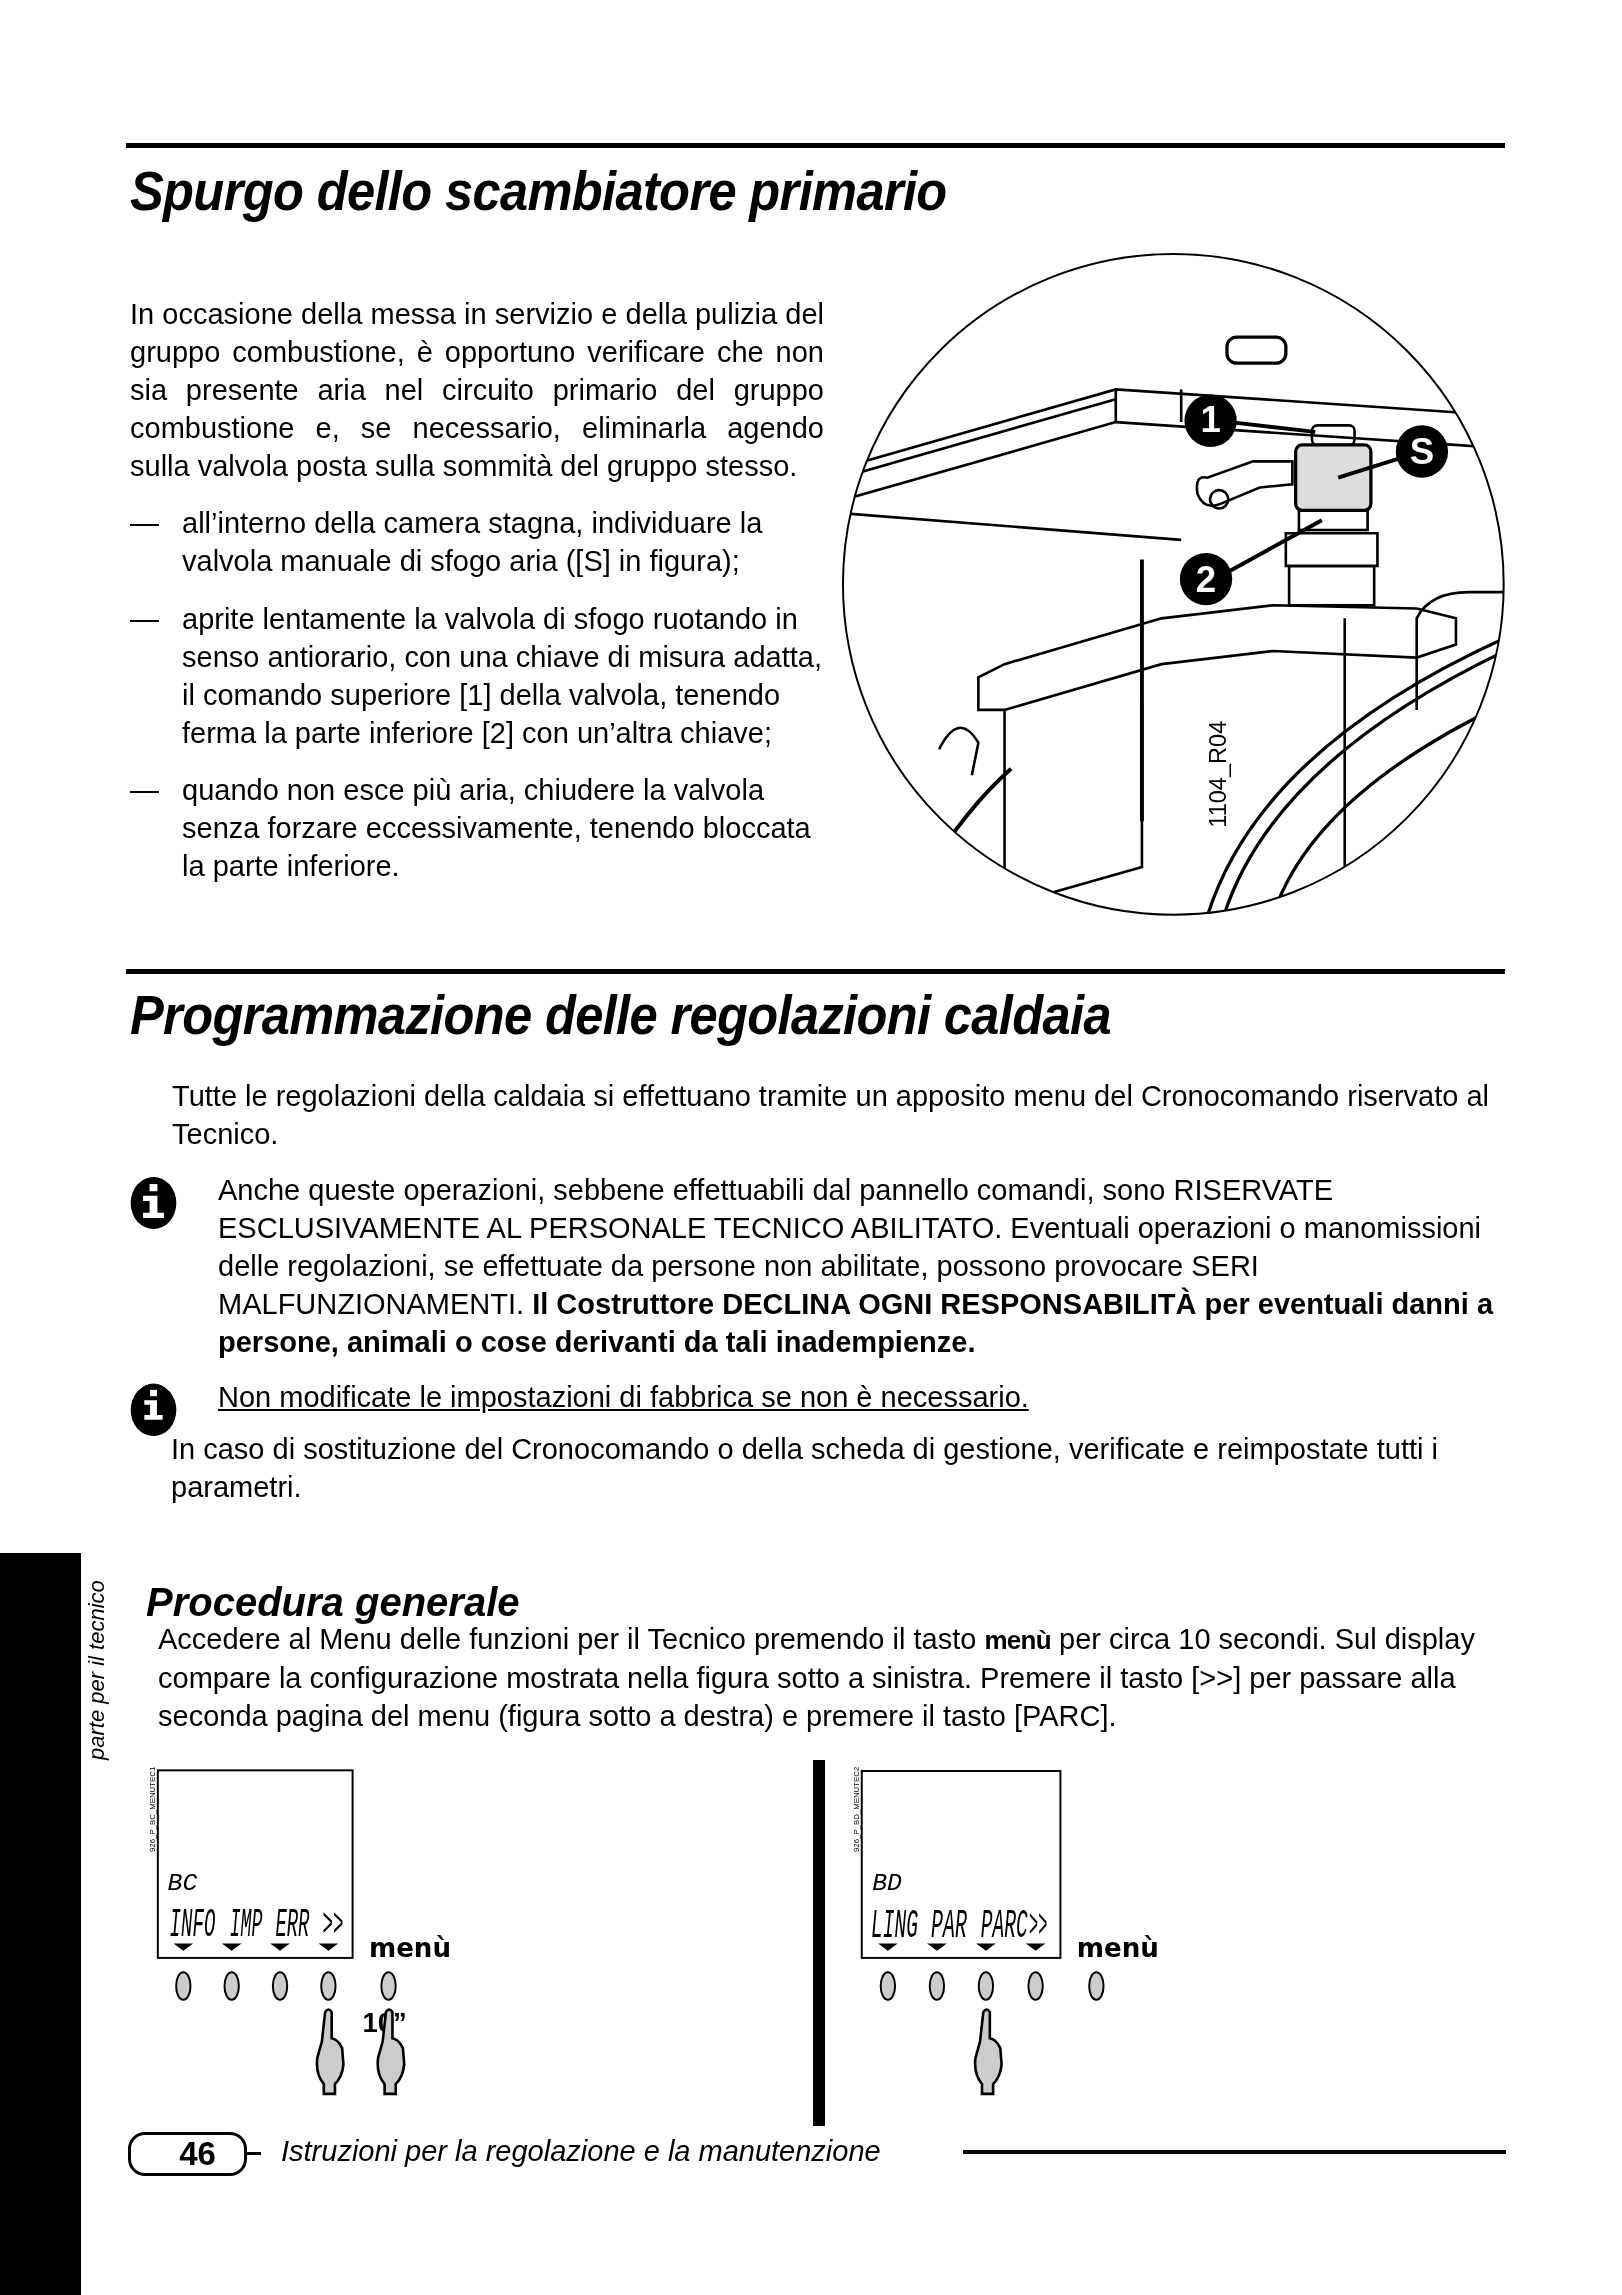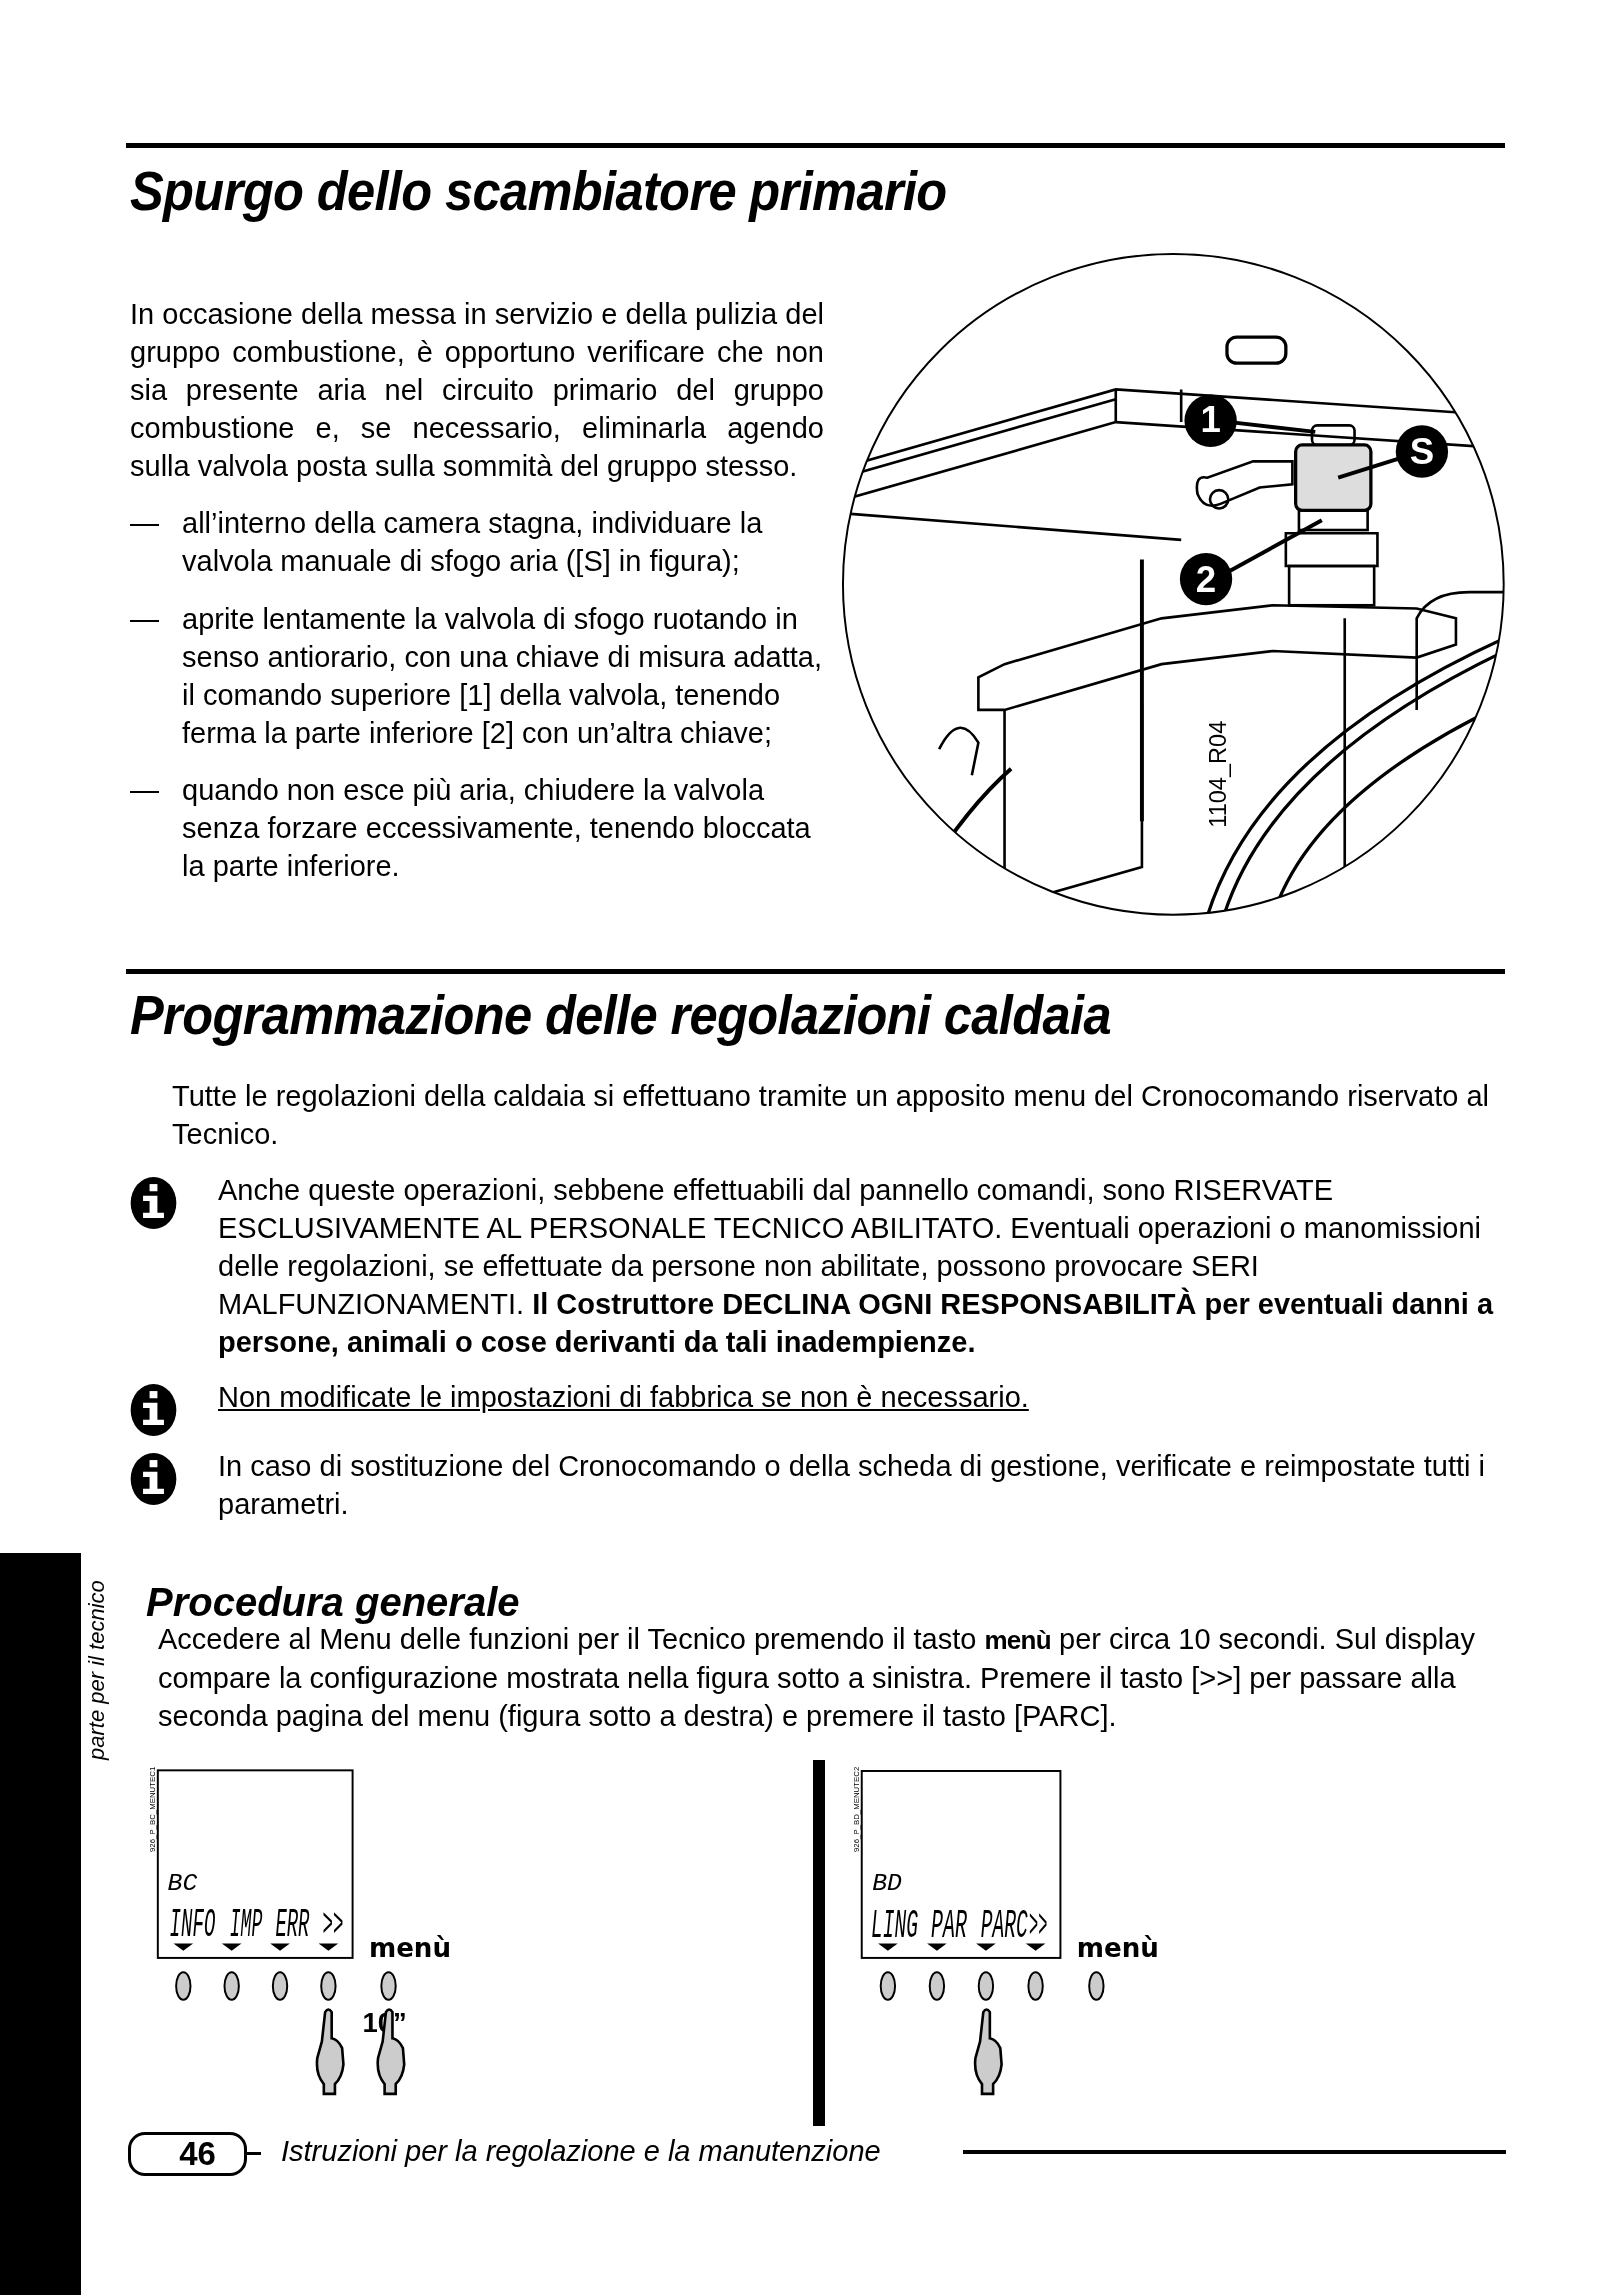--- a/index.html
+++ b/index.html
@@ -134,21 +134,21 @@
 
 <div class="note body-text" style="top:1378px;text-decoration:underline;">
   <svg class="ico" viewBox="0 0 72 82">
     <ellipse cx="36" cy="41" rx="35" ry="40" fill="#000"></ellipse>
     <rect x="30" y="12" width="12" height="11" fill="#fff"></rect>
     <path d="M20 30 H42 V56 H52 V64 H20 V56 H30 V38 H20 Z" fill="#fff"></path>
   </svg>
   <div class="ntxt">Non modificate le impostazioni di fabbrica se non è necessario.</div>
 </div>
 
-<div class="note body-text" style="top:1447px;">
+<div class="note body-text" style="top:1378px;flex-direction:column;">
   <svg class="ico" viewBox="0 0 72 82">
     <ellipse cx="36" cy="41" rx="35" ry="40" fill="#000"></ellipse>
     <rect x="30" y="12" width="12" height="11" fill="#fff"></rect>
     <path d="M20 30 H42 V56 H52 V64 H20 V56 H30 V38 H20 Z" fill="#fff"></path>
   </svg>
   <div class="ntxt">In caso di sostituzione del Cronocomando o della scheda di gestione, verificate e reimpostate tutti i parametri.</div>
 </div>
 
 <h2 class="h2">Procedura generale</h2>
 

